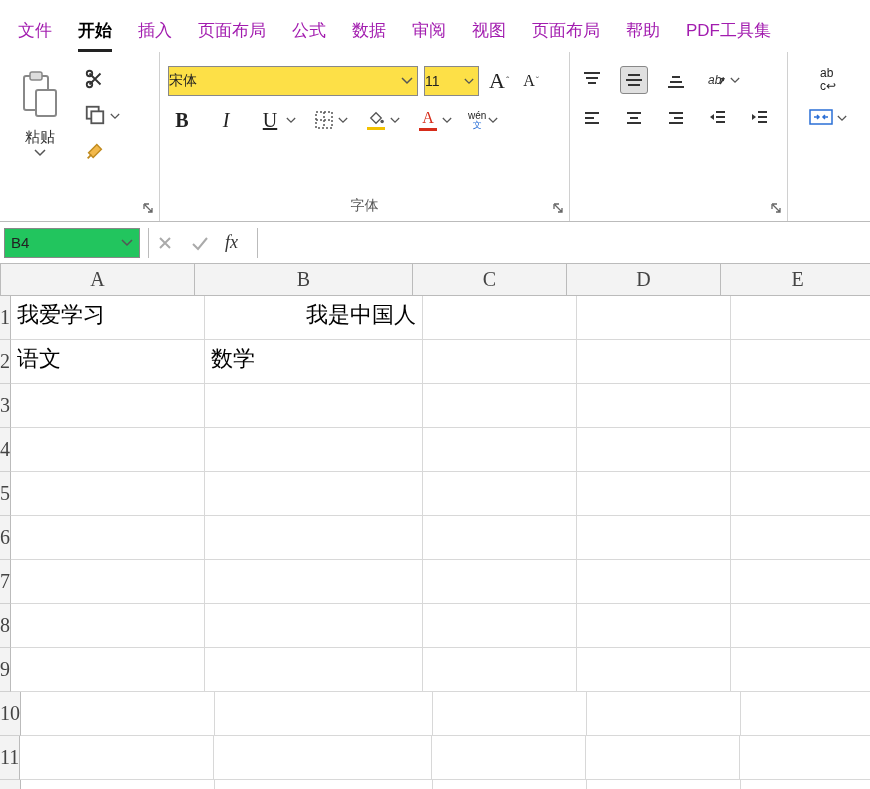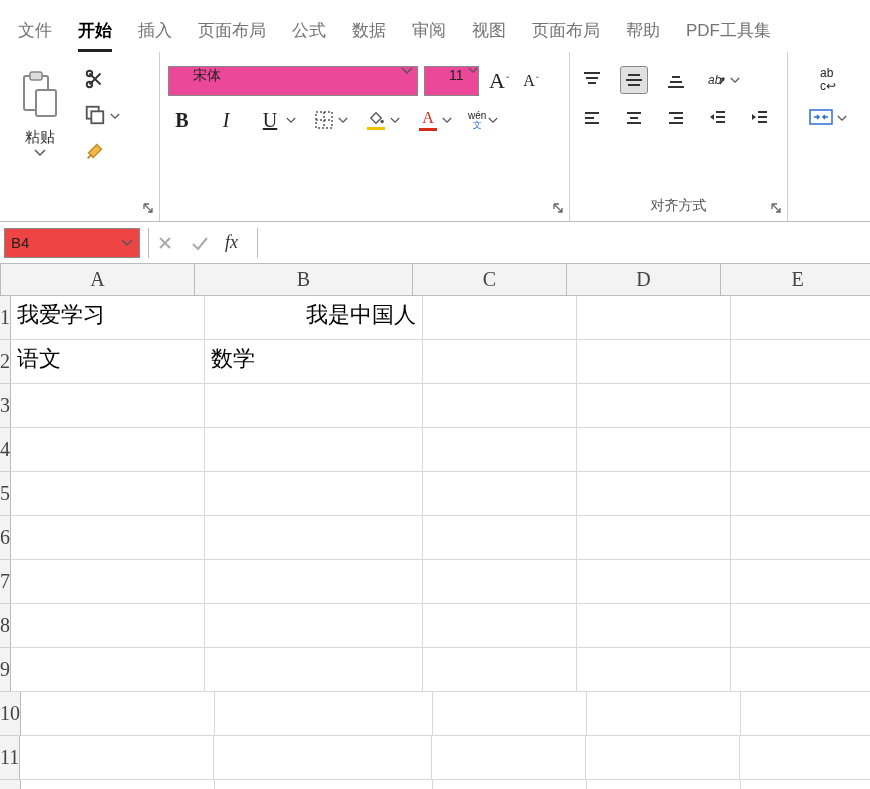--- a/index.html
+++ b/index.html
@@ -19,21 +19,21 @@
     gap: 26px;
     padding: 12px 18px 0 18px;
     height: 52px;
     background: #fff;
     font-size: 17px;
     white-space: nowrap;
   }
   .menu-item {
     padding-bottom: 10px;
     cursor: pointer;
-    color: #737373;
+    color: #a21caf;
   }
   .menu-item.active {
     font-weight: 700;
     color: #000;
     border-bottom: 3px solid #222;
     padding-bottom: 7px;
   }
 
   
   .ribbon {
@@ -101,26 +101,26 @@
     height: 28px;
     padding: 0 4px;
     cursor: pointer;
   }
 
   
   .font-body { flex:1; display:flex; flex-direction:column; gap:10px; padding-top:6px; }
   .font-row { display:flex; align-items:center; gap:6px; }
   .combo {
     display:flex;
-    align-items:flex-start;
+    align-items:center;
     justify-content:space-between;
     border:1px solid #888;
-    background:#ec4899;
+    background:#fde047;
     height:30px;
-    padding:0 4px 0 24px;
+    padding:0 4px 0 0;
     cursor:pointer;
   }
   .combo.font-name { width: 250px; }
   .combo.font-size { width: 55px; }
   .combo .chev { margin-left:4px; }
   .aa-big, .aa-small { cursor:pointer; padding:0 4px; display:flex; align-items:center;}
   .aa-big span.A { font-size:22px; font-family: "Times New Roman", serif; }
   .aa-small span.A { font-size:16px; font-family: "Times New Roman", serif; }
   .caret-up { color:#555; font-size:10px; margin-left:1px;}
   .caret-down { color:#555; font-size:10px; margin-left:1px;}
@@ -166,21 +166,21 @@
   }
   .name-box {
     display:flex;
     align-items:center;
     justify-content:space-between;
     width:136px;
     height:30px;
     margin-left:4px;
     padding:0 6px;
     border:1px solid #888;
-    background:#ef4444;
+    background:#22c55e;
     font-size:15px;
     cursor:text;
   }
   .fb-sep { width:1px; height:30px; background:#bbb; margin:0 8px;}
   .fb-icons { display:flex; align-items:center; gap:10px; color:#888;}
   .fb-icons .ficon { width:24px; height:24px; display:flex; align-items:center; cursor:pointer;}
   .fx { font-style:italic; font-family:"Times New Roman",serif; font-size:18px; color:#333; cursor:pointer;}
   .formula-input { flex:1; height:30px; padding:0 8px; font-size:15px; }
 
   
@@ -413,20 +413,21 @@
             <span class="sub">文</span>
           </div>
           <span class="chev">
               <svg width="10" height="7" viewBox="0 0 12 8">
                 <path d="M1 1 L6 6 L11 1" fill="none" stroke="#555" stroke-width="1.5"></path>
               </svg>
             </span>
         </div>
       </div>
     </div>
+    <div class="group-label">字体</div>
     <div class="group-launcher">
       <svg width="12" height="12" viewBox="0 0 12 12">
           <path d="M2 2 H7 M2 2 V7 M3 3 L10 10 M10 6 V10 H6" stroke="#666" stroke-width="1.3" fill="none"></path>
         </svg>
     </div>
   </div>
 
   <div class="ribbon-group" style="width:218px">
     <div class="align-body">
       <div class="align-row">
@@ -499,21 +500,20 @@
         <div class="abtn">
           <svg width="20" height="20" viewBox="0 0 20 20">
               <line x1="8" y1="4" x2="17" y2="4" stroke="#333" stroke-width="2"></line>
               <line x1="8" y1="9" x2="17" y2="9" stroke="#333" stroke-width="2"></line>
               <line x1="8" y1="14" x2="17" y2="14" stroke="#333" stroke-width="2"></line>
               <path d="M2 6 L6 9 L2 12" fill="#333"></path>
             </svg>
         </div>
       </div>
     </div>
-    <div class="group-label">对齐方式</div>
     <div class="group-launcher">
       <svg width="12" height="12" viewBox="0 0 12 12">
           <path d="M2 2 H7 M2 2 V7 M3 3 L10 10 M10 6 V10 H6" stroke="#666" stroke-width="1.3" fill="none"></path>
         </svg>
     </div>
   </div>
 
   <div class="ribbon-group" style="width:80px;border-right:none">
     <div class="wrap-body">
       <div class="wrap-btn">

